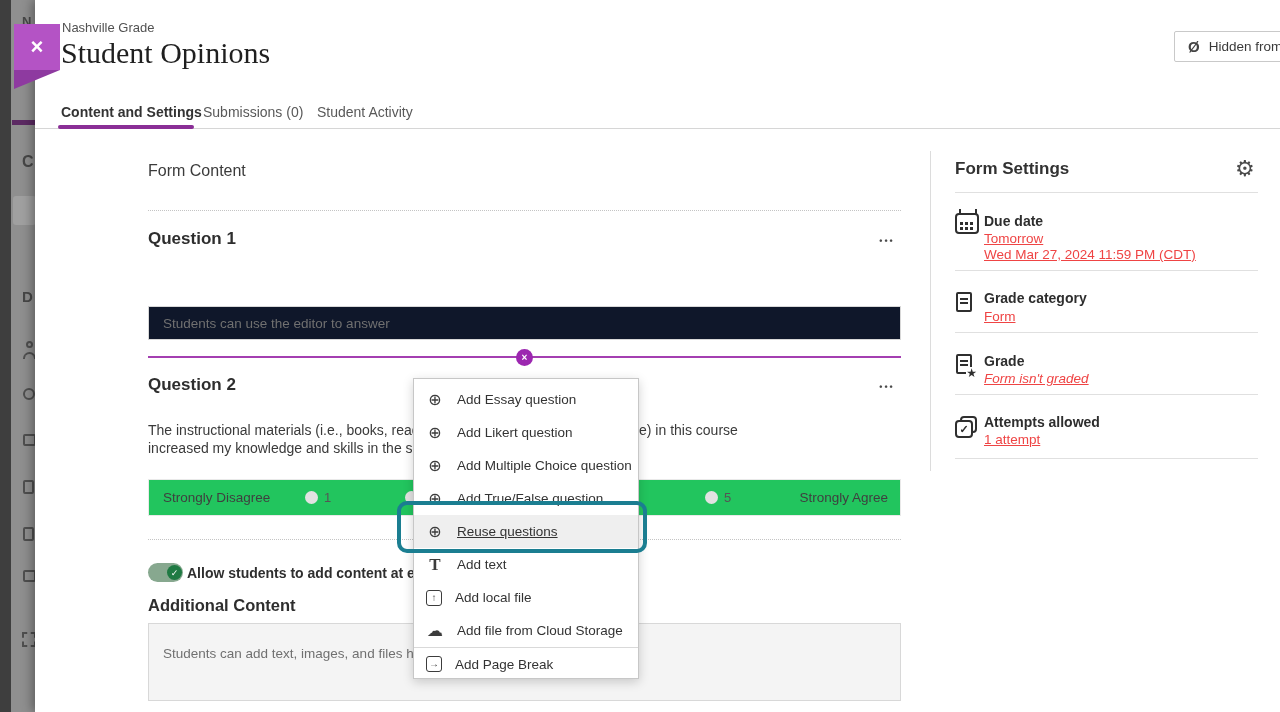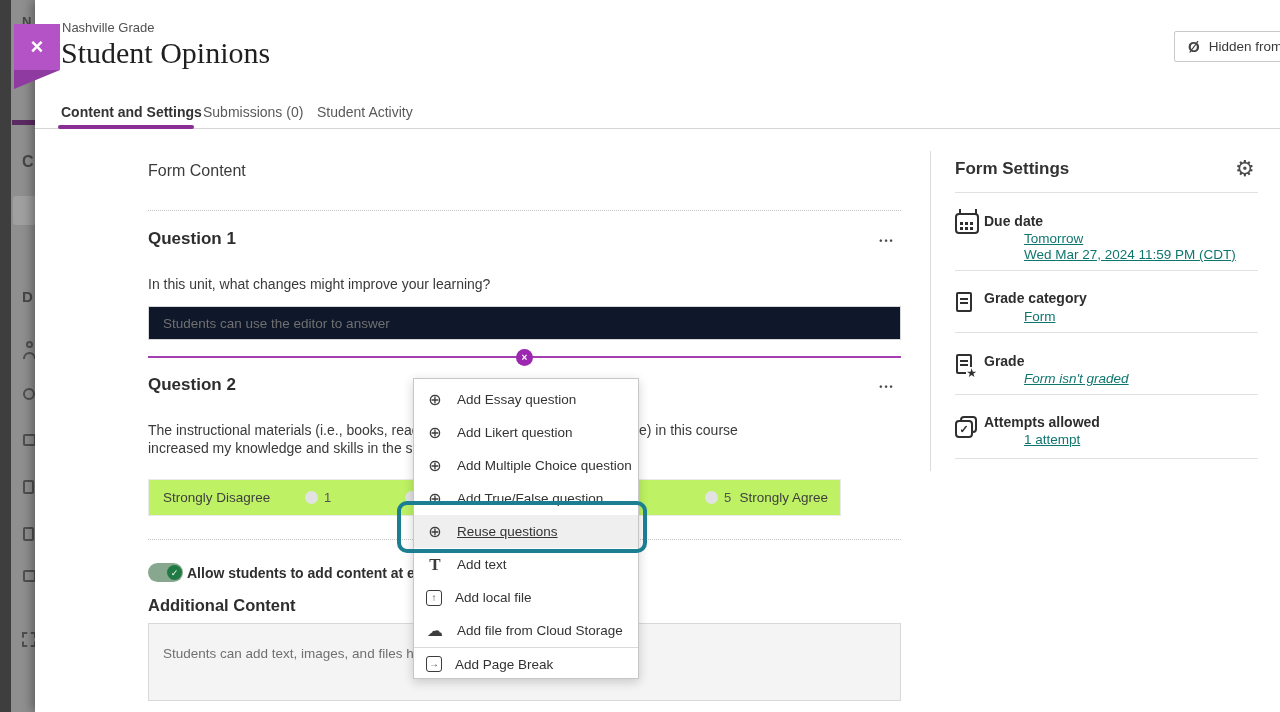--- a/index.html
+++ b/index.html
@@ -42,21 +42,21 @@
   .dotted { position:absolute; left:113px; width:753px; border-top:1px dotted #c4c4c4; }
   .q-title { position:absolute; left:113px; font-size:17px; font-weight:bold; color:#2e2e2e; }
   .more-dots { position:absolute; left:838px; width:28px; text-align:center; font-size:9px; font-weight:bold; letter-spacing:2px; color:#4a4a4a; cursor:pointer; }
   .q-prompt { position:absolute; left:113px; font-size:14px; color:#3a3a3a; line-height:18px; }
   .editor-box { position:absolute; left:113px; width:753px; background:#0f172a; border:1px solid #d8d8d8; display:flex; align-items:center; padding-left:14px; cursor:text; }
   .placeholder { font-size:13.5px; color:#707070; }
 
   .insert-line { position:absolute; left:113px; top:356px; width:753px; height:2px; background:#a43fb1; }
   .insert-badge { position:absolute; left:481px; top:349px; width:17px; height:17px; border-radius:50%; background:#9c27b0; color:#fff; font-size:10px; font-weight:bold; display:flex; align-items:center; justify-content:center; cursor:pointer; z-index:4; }
 
-  .likert { position:absolute; left:113px; top:479px; width:693px; height:37px; background:#bef264; border:1px solid #e9e9e9; }
+  .likert { position:absolute; left:113px; top:479px; width:753px; height:37px; background:#22c55e; border:1px solid #e9e9e9; }
   .likert-min { position:absolute; left:14px; top:10px; font-size:13.5px; color:#3f3f3f; }
   .likert-max { position:absolute; right:12px; top:10px; font-size:13.5px; color:#3f3f3f; }
   .radio { position:absolute; top:11px; width:13px; height:13px; border-radius:50%; background:#e2e2e2; cursor:pointer; }
   .radio-lab { position:absolute; top:10px; font-size:13px; color:#555; }
 
   .toggle { position:absolute; left:113px; top:563px; width:35px; height:19px; border-radius:10px; background:#87a88f; cursor:pointer; }
   .toggle .knob { position:absolute; right:1px; top:2px; width:15px; height:15px; border-radius:50%; background:#1f7a43; color:#fff; font-size:9px; display:flex; align-items:center; justify-content:center; }
   .toggle-label { position:absolute; left:152px; top:565px; font-size:14px; font-weight:bold; color:#2f2f2f; }
 
   .addl-heading { position:absolute; left:113px; top:596px; font-size:16.5px; font-weight:bold; color:#2e2e2e; }
@@ -74,21 +74,21 @@
   .menu-row.last { height:32px; }
 
   .highlight-box { position:absolute; left:362px; top:501px; width:250px; height:52px; border:4px solid #1b7e91; border-radius:10px; z-index:6; pointer-events:none; }
 
   
   .vdiv { position:absolute; left:895px; top:151px; width:1px; height:320px; background:#dcdcdc; }
   .settings-title { position:absolute; left:920px; top:159px; font-size:17px; font-weight:600; color:#323232; }
   .gear { position:absolute; left:1200px; top:156px; font-size:22px; color:#4a4a4a; cursor:pointer; }
   .s-hr { position:absolute; left:920px; width:303px; border-top:1px solid #e0e0e0; }
   .s-label { position:absolute; left:949px; font-size:14px; font-weight:bold; color:#2e2e2e; }
-  .s-link { position:absolute; left:989px; font-size:13.5px; color:#0f766e; text-decoration:underline; cursor:pointer; white-space:nowrap; }
+  .s-link { position:absolute; left:949px; font-size:13.5px; color:#ef4444; text-decoration:underline; cursor:pointer; white-space:nowrap; }
 
   .ic-cal { position:absolute; left:920px; top:213px; width:24px; height:21px; border:2px solid #2f2f2f; border-radius:4px; }
   .ic-cal::before { content:""; position:absolute; left:2px; top:-6px; width:14px; height:5px; border-left:2px solid #2f2f2f; border-right:2px solid #2f2f2f; }
   .ic-cal::after { content:""; position:absolute; left:3px; top:7px; width:3px; height:3px; background:#2f2f2f; box-shadow:5px 0 #2f2f2f, 10px 0 #2f2f2f, 0 5px #2f2f2f, 5px 5px #2f2f2f, 10px 5px #2f2f2f; }
   .ic-doc { position:absolute; width:16px; height:20px; border:2px solid #2f2f2f; border-radius:2px; background:#fff; }
   .ic-doc::before { content:""; position:absolute; left:2px; top:4px; width:8px; height:2px; background:#2f2f2f; box-shadow:0 4px #2f2f2f; }
   .ic-doc .star { position:absolute; right:-7px; bottom:-7px; font-size:12px; color:#2f2f2f; background:#fff; line-height:1; }
   .ic-att-back { position:absolute; left:925px; top:416px; width:17px; height:17px; border:2px solid #2f2f2f; border-radius:4px; }
   .ic-att { position:absolute; left:920px; top:420px; width:18px; height:18px; border:2px solid #2f2f2f; border-radius:4px; background:#fff; font-size:11px; font-weight:bold; color:#2f2f2f; display:flex; align-items:center; justify-content:center; }
 </style>
@@ -129,21 +129,20 @@
       <span class="tab" style="left:168px;">Submissions (0)</span>
       <span class="tab" style="left:282px;">Student Activity</span>
       <div class="tab-underline"></div>
     </div>
 
     <div class="section-heading">Form Content</div>
     <div class="dotted" style="top:210px;"></div>
 
     <div class="q-title" style="top:229px;">Question 1</div>
     <div class="more-dots" style="top:236px;">•••</div>
-    <div class="q-prompt" style="top:275px;">In this unit, what changes might improve your learning?</div>
     <div class="editor-box" style="top:306px; height:34px;">
       <span class="placeholder">Students can use the editor to answer</span>
     </div>
 
     <div class="insert-line"></div>
     <div class="insert-badge">×</div>
 
     <div class="q-title" style="top:375px;">Question 2</div>
     <div class="more-dots" style="top:382px;">•••</div>
     <div class="q-prompt" style="top:421px;">The instructional materials (i.e., books, readings, handouts, multimedia, software) in this course</div>

